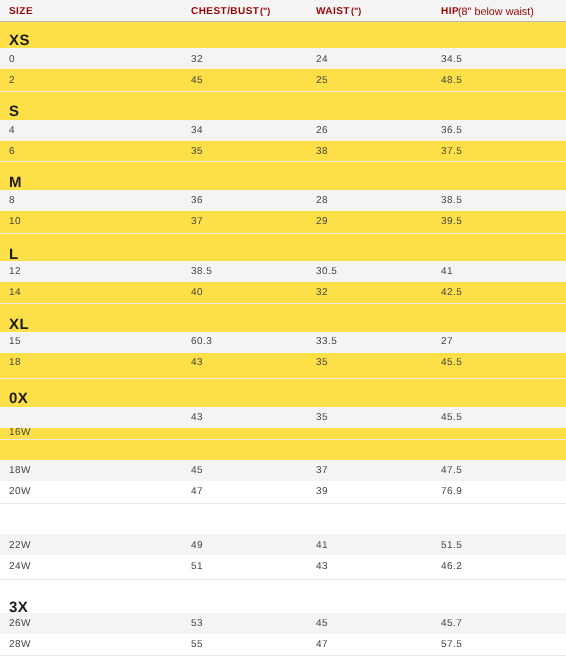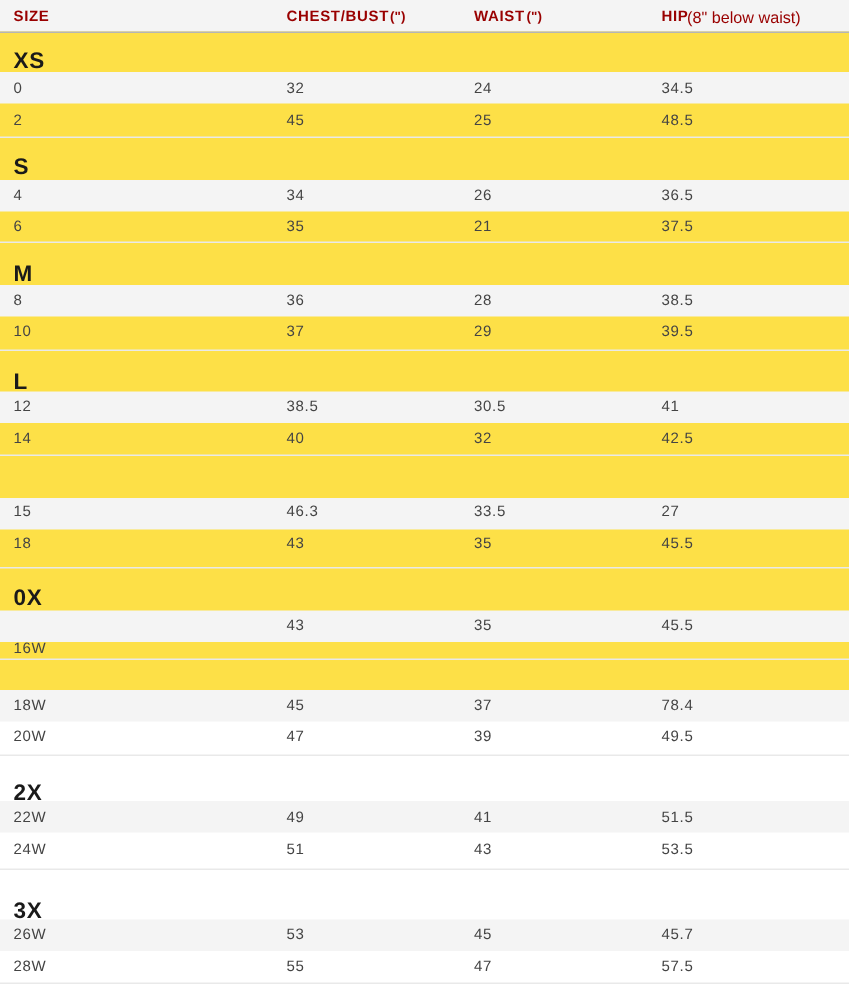--- a/index.html
+++ b/index.html
@@ -79,21 +79,21 @@
     </div>
     <div class="data-row" style="top:125px;height:11px">
       <div class="cell" style="left:9px;top:0">4</div>
       <div class="cell" style="left:191px;top:0">34</div>
       <div class="cell" style="left:316px;top:0">26</div>
       <div class="cell" style="left:441px;top:0">36.5</div>
     </div>
     <div class="data-row" style="top:146px;height:11px">
       <div class="cell" style="left:9px;top:0">6</div>
       <div class="cell" style="left:191px;top:0">35</div>
-      <div class="cell" style="left:316px;top:0">21</div>
+      <div class="cell" style="left:316px;top:0">38</div>
       <div class="cell" style="left:441px;top:0">37.5</div>
     </div>
     <div class="grp-row" style="top:177px;height:11px">
       <div class="grp-label" style="left:9px;top:0">M</div>
     </div>
     <div class="data-row" style="top:195px;height:11px">
       <div class="cell" style="left:9px;top:0">8</div>
       <div class="cell" style="left:191px;top:0">36</div>
       <div class="cell" style="left:316px;top:0">28</div>
       <div class="cell" style="left:441px;top:0">38.5</div>
@@ -112,23 +112,26 @@
       <div class="cell" style="left:191px;top:0">38.5</div>
       <div class="cell" style="left:316px;top:0">30.5</div>
       <div class="cell" style="left:441px;top:0">41</div>
     </div>
     <div class="data-row" style="top:287px;height:11px">
       <div class="cell" style="left:9px;top:0">14</div>
       <div class="cell" style="left:191px;top:0">40</div>
       <div class="cell" style="left:316px;top:0">32</div>
       <div class="cell" style="left:441px;top:0">42.5</div>
     </div>
+    <div class="grp-row" style="top:319px;height:11px">
+      <div class="grp-label" style="left:9px;top:0">XL</div>
+    </div>
     <div class="data-row" style="top:336px;height:11px">
       <div class="cell" style="left:9px;top:0">15</div>
-      <div class="cell" style="left:191px;top:0">46.3</div>
+      <div class="cell" style="left:191px;top:0">60.3</div>
       <div class="cell" style="left:316px;top:0">33.5</div>
       <div class="cell" style="left:441px;top:0">27</div>
     </div>
     <div class="data-row" style="top:357px;height:11px">
       <div class="cell" style="left:9px;top:0">18</div>
       <div class="cell" style="left:191px;top:0">43</div>
       <div class="cell" style="left:316px;top:0">35</div>
       <div class="cell" style="left:441px;top:0">45.5</div>
     </div>
     <div class="grp-row" style="top:393px;height:11px">
@@ -137,42 +140,39 @@
     <div class="data-row" style="top:412px;height:11px">
       <div class="cell" style="left:9px;top:15px">16W</div>
       <div class="cell" style="left:191px;top:0">43</div>
       <div class="cell" style="left:316px;top:0">35</div>
       <div class="cell" style="left:441px;top:0">45.5</div>
     </div>
     <div class="data-row" style="top:465px;height:11px">
       <div class="cell" style="left:9px;top:0">18W</div>
       <div class="cell" style="left:191px;top:0">45</div>
       <div class="cell" style="left:316px;top:0">37</div>
-      <div class="cell" style="left:441px;top:0">78.4</div>
+      <div class="cell" style="left:441px;top:0">47.5</div>
     </div>
     <div class="data-row" style="top:486px;height:11px">
       <div class="cell" style="left:9px;top:0">20W</div>
       <div class="cell" style="left:191px;top:0">47</div>
       <div class="cell" style="left:316px;top:0">39</div>
-      <div class="cell" style="left:441px;top:0">49.5</div>
-    </div>
-    <div class="grp-row" style="top:523px;height:11px">
-      <div class="grp-label" style="left:9px;top:0">2X</div>
+      <div class="cell" style="left:441px;top:0">76.9</div>
     </div>
     <div class="data-row" style="top:540px;height:11px">
       <div class="cell" style="left:9px;top:0">22W</div>
       <div class="cell" style="left:191px;top:0">49</div>
       <div class="cell" style="left:316px;top:0">41</div>
       <div class="cell" style="left:441px;top:0">51.5</div>
     </div>
     <div class="data-row" style="top:561px;height:11px">
       <div class="cell" style="left:9px;top:0">24W</div>
       <div class="cell" style="left:191px;top:0">51</div>
       <div class="cell" style="left:316px;top:0">43</div>
-      <div class="cell" style="left:441px;top:0">53.5</div>
+      <div class="cell" style="left:441px;top:0">46.2</div>
     </div>
     <div class="grp-row" style="top:602px;height:11px">
       <div class="grp-label" style="left:9px;top:0">3X</div>
     </div>
     <div class="data-row" style="top:618px;height:11px">
       <div class="cell" style="left:9px;top:0">26W</div>
       <div class="cell" style="left:191px;top:0">53</div>
       <div class="cell" style="left:316px;top:0">45</div>
       <div class="cell" style="left:441px;top:0">45.7</div>
     </div>

